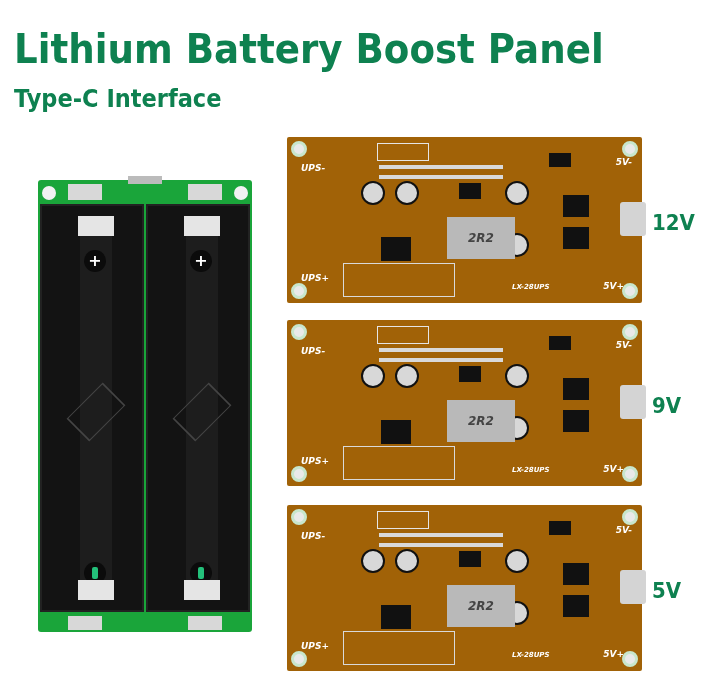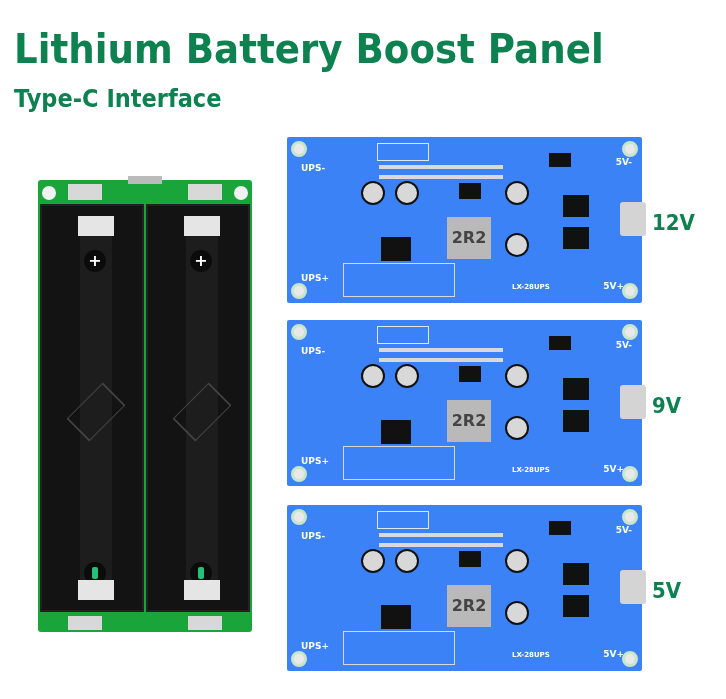--- a/index.html
+++ b/index.html
@@ -12,25 +12,25 @@
   .hpcb .hole{position:absolute;width:14px;height:14px;border-radius:50%;background:#f2f2f2;}
   .hpcb .pad{position:absolute;background:#d8d8d8;}
   .cell{position:absolute;top:24px;width:104px;height:408px;background:#131313;border:2px solid #222;box-sizing:border-box;}
   .cell .spring{position:absolute;left:36px;width:36px;height:20px;background:#e5e5e5;}
   .cell .rib{position:absolute;left:38px;width:32px;top:28px;height:356px;background:#1d1d1d;}
   .cell .plus{position:absolute;left:42px;top:44px;width:22px;height:22px;border-radius:50%;background:#0b0b0b;color:#fff;font-size:16px;line-height:22px;text-align:center;font-weight:bold;}
   .cell .minus{position:absolute;left:42px;top:356px;width:22px;height:22px;border-radius:50%;background:#0b0b0b;}
   .cell .minus::after{content:"";position:absolute;left:8px;top:5px;width:6px;height:12px;background:#23c07a;border-radius:2px;}
   .cell .diamond{position:absolute;left:38px;top:190px;width:30px;height:30px;border:1px solid #444;transform:rotate(45deg) scaleY(1.6);}
   
-  .board{position:absolute;left:287px;width:355px;height:166px;background:#3b82f6;border-radius:2px;}
+  .board{position:absolute;left:287px;width:355px;height:166px;background:#a16207;border-radius:2px;font-style:italic;}
   .board .b-hole{position:absolute;width:16px;height:16px;border-radius:50%;background:#e9e9e9;border:3px solid #c8e6cc;box-sizing:border-box;}
   .board .silk{position:absolute;color:#fff;font-size:9px;font-weight:bold;white-space:nowrap;}
   .board .cap{position:absolute;width:24px;height:24px;border-radius:50%;background:#d8d8d8;border:2px solid #111;box-sizing:border-box;}
-  .board .ind{position:absolute;left:160px;top:80px;width:44px;height:42px;background:#b9b9b9;color:#444;font-size:16px;font-weight:bold;text-align:center;line-height:42px;}
+  .board .ind{position:absolute;left:160px;top:80px;width:68px;height:42px;background:#b9b9b9;color:#444;font-size:12px;font-weight:bold;text-align:center;line-height:42px;}
   .board .chip{position:absolute;background:#111;}
   .board .strip{position:absolute;left:92px;width:124px;height:4px;background:#d9d9d9;}
   .board .usb{position:absolute;right:-4px;top:65px;width:26px;height:34px;background:#d4d4d4;border-radius:3px;}
   .board .note{position:absolute;left:56px;top:126px;width:110px;height:32px;border:1px solid #d9d9d9;}
   .board .label{position:absolute;left:90px;top:6px;width:50px;height:16px;border:1px solid #e5e5e5;}
   .vlabel{position:absolute;left:652px;font-size:22px;font-weight:bold;color:#0e8150;transform:scaleX(0.9);transform-origin:left top;}
 </style>
 </head>
 <body>
 

